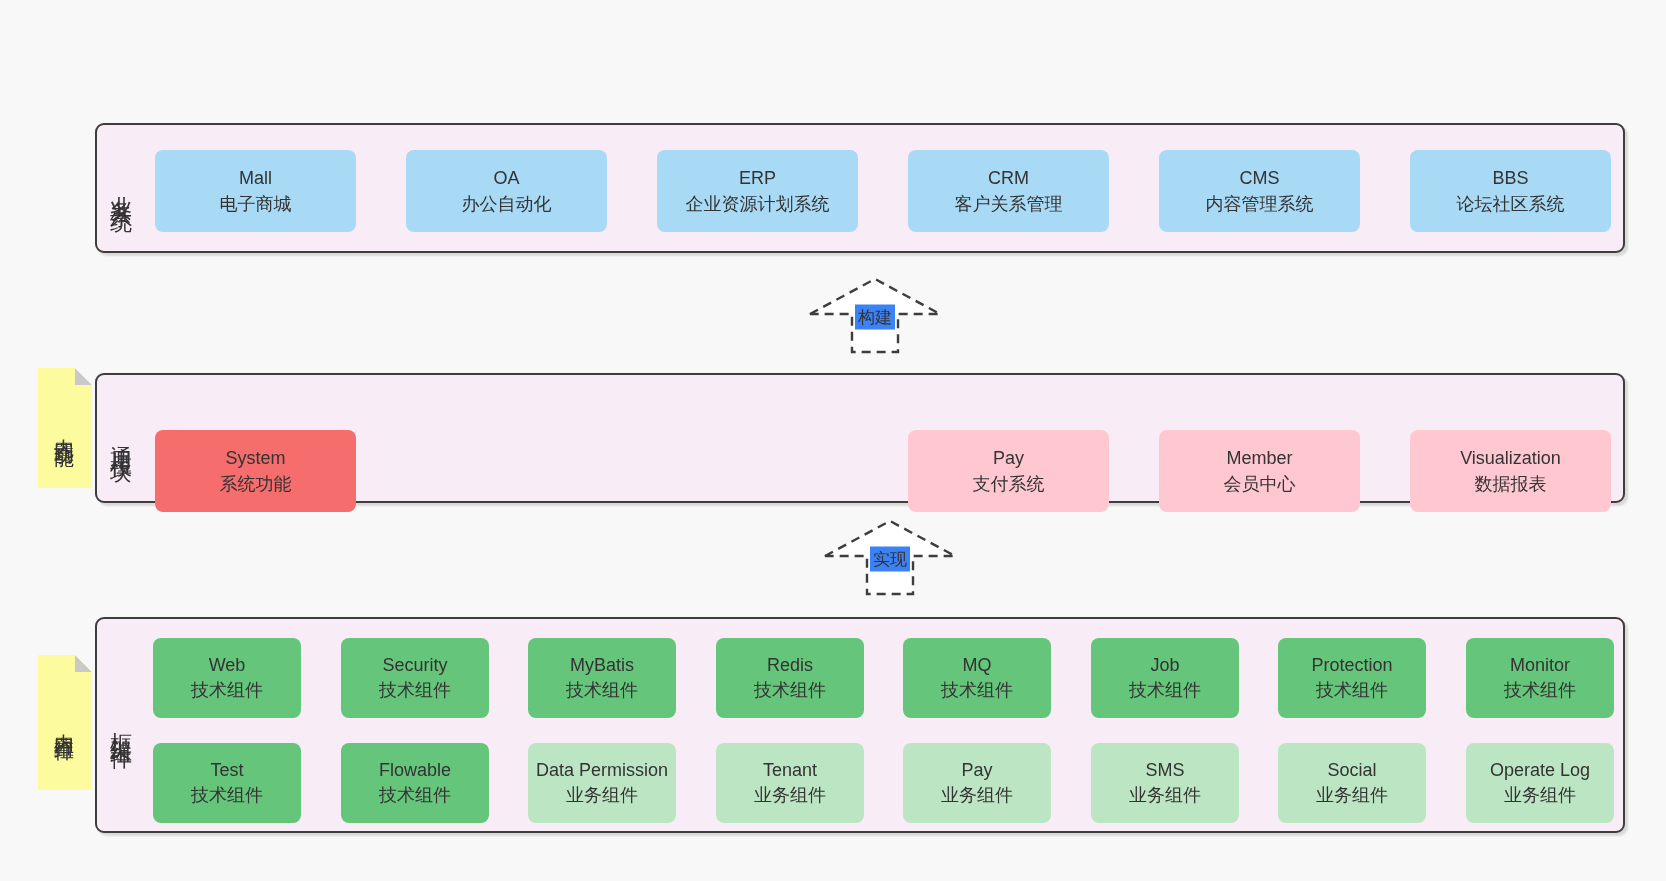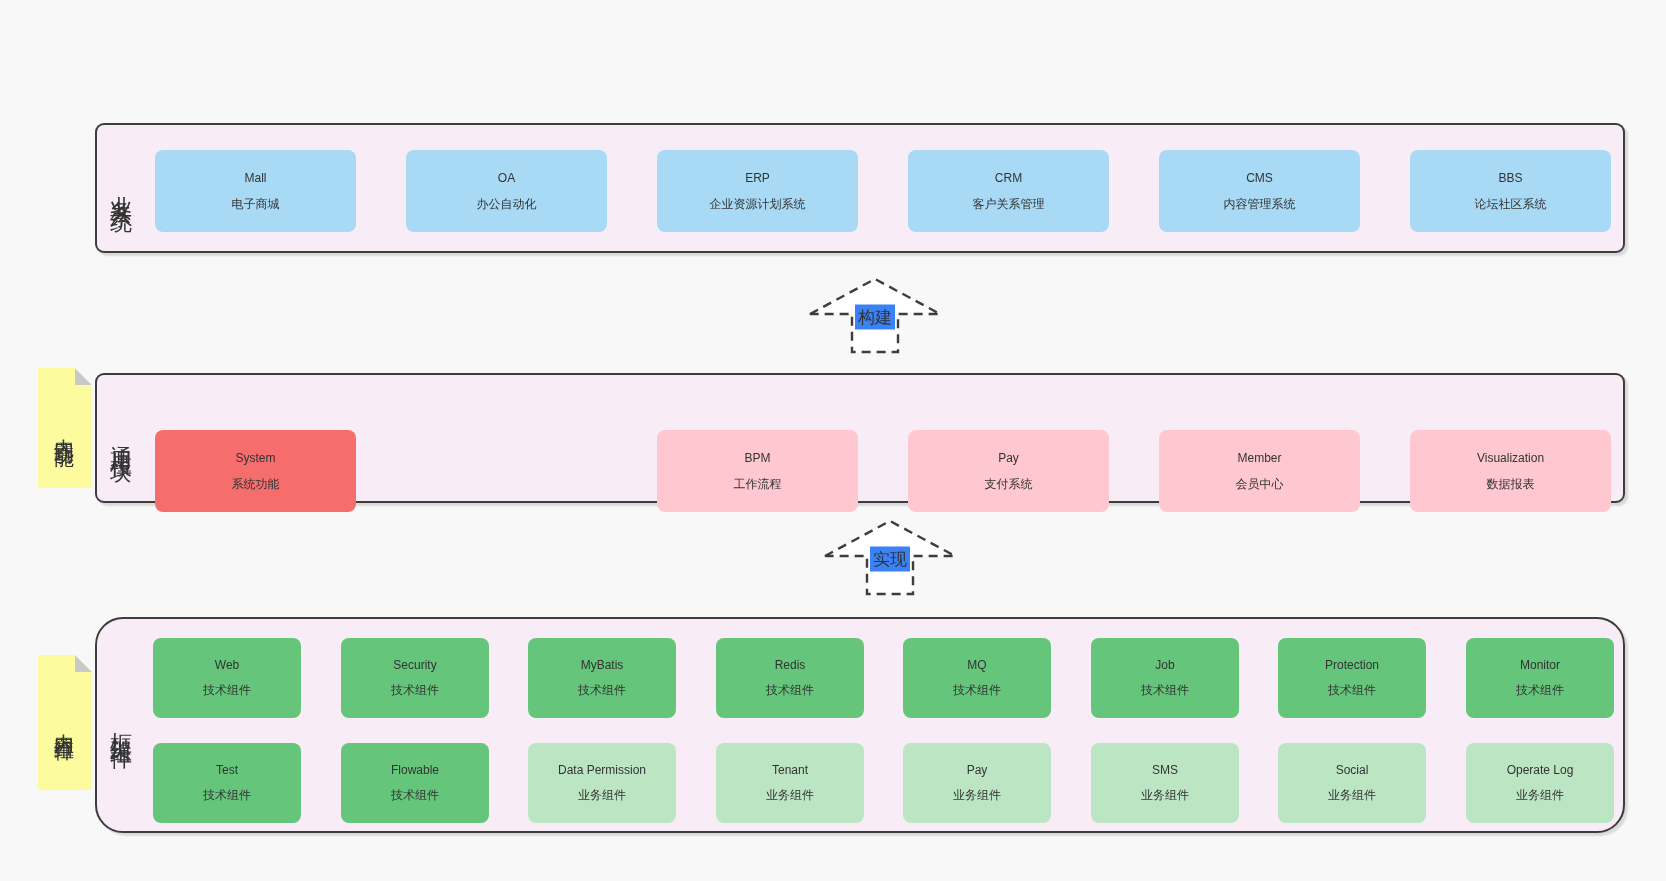--- a/index.html
+++ b/index.html
@@ -11,33 +11,33 @@
   }
   
   .layer{
     position:absolute;left:95px;width:1530px;
     background:#f8edf6;border:2px solid #3d3d3d;border-radius:9px;
     box-sizing:border-box;
     box-shadow:3px 3px 2px rgba(0,0,0,0.12);
   }
   #layer-business{top:123px;height:130px;}
   #layer-modules{top:373px;height:130px;}
-  #layer-components{top:617px;height:216px;border-radius:28px;}
+  #layer-components{top:617px;height:216px;}
 
   .layer-label{
     position:absolute;left:9px;top:50%;transform:translateY(-50%);
     writing-mode:vertical-rl;text-orientation:upright;
     font-size:22px;letter-spacing:5px;color:#333;white-space:nowrap;
   }
 
   
   .box{
     position:absolute;width:201px;height:82px;border-radius:8px;
     display:flex;flex-direction:column;align-items:center;justify-content:center;
-    text-align:center;font-size:12px;line-height:26px;color:#333;
+    text-align:center;font-size:18px;line-height:26px;color:#333;
   }
   #layer-business .box{top:25px;}
   #layer-modules  .box{top:23px;margin-top:32px;}
   .row1 .box{top:19px;}
   .row2 .box{top:124px;}
   #layer-components .box{width:148px;height:80px;line-height:25px;}
 
   
   .c1{left:58px}.c2{left:309px}.c3{left:560px}.c4{left:811px}.c5{left:1062px}.c6{left:1313px}
   
@@ -117,24 +117,20 @@
 
 <div class="sticky" id="sticky-modules">
   <span class="sticky-label">内置功能</span>
 </div>
 <div class="layer" id="layer-modules">
   <div class="layer-label">通用模块</div>
   <div class="box v-red c1">
     <div>System</div>
     <div>系统功能</div>
   </div>
-  <div class="box v-pink c3">
-    <div>BPM</div>
-    <div>工作流程</div>
-  </div>
   <div class="box v-pink c4">
     <div>Pay</div>
     <div>支付系统</div>
   </div>
   <div class="box v-pink c5">
     <div>Member</div>
     <div>会员中心</div>
   </div>
   <div class="box v-pink c6">
     <div>Visualization</div>

